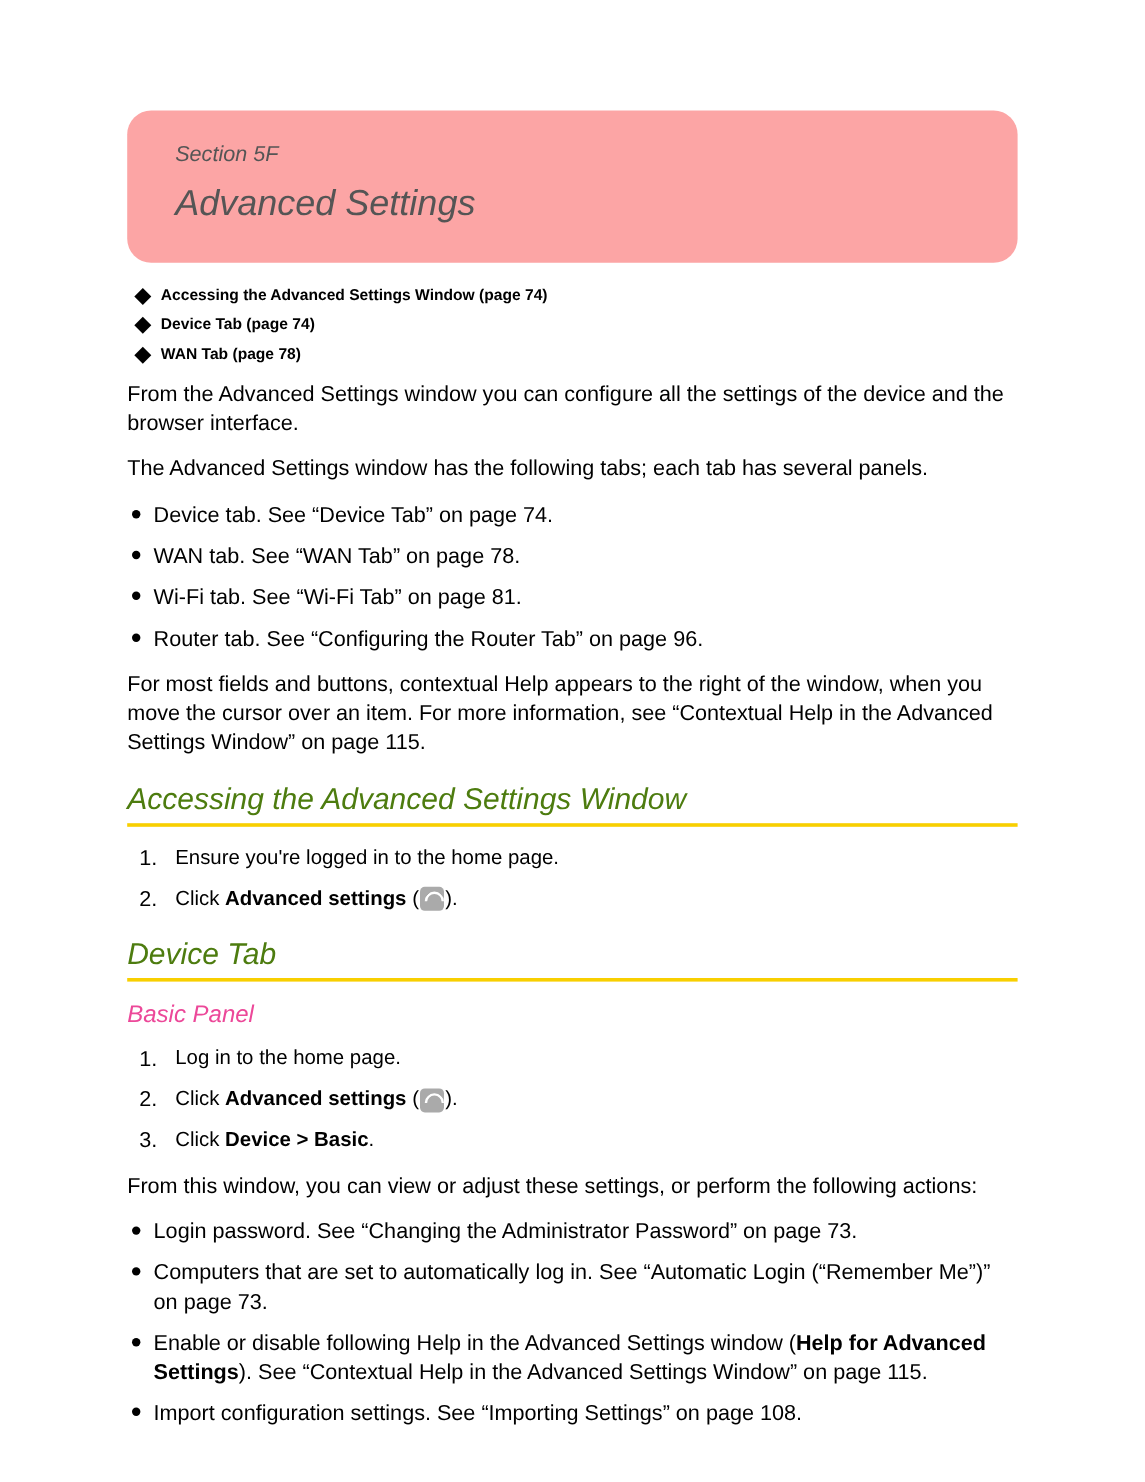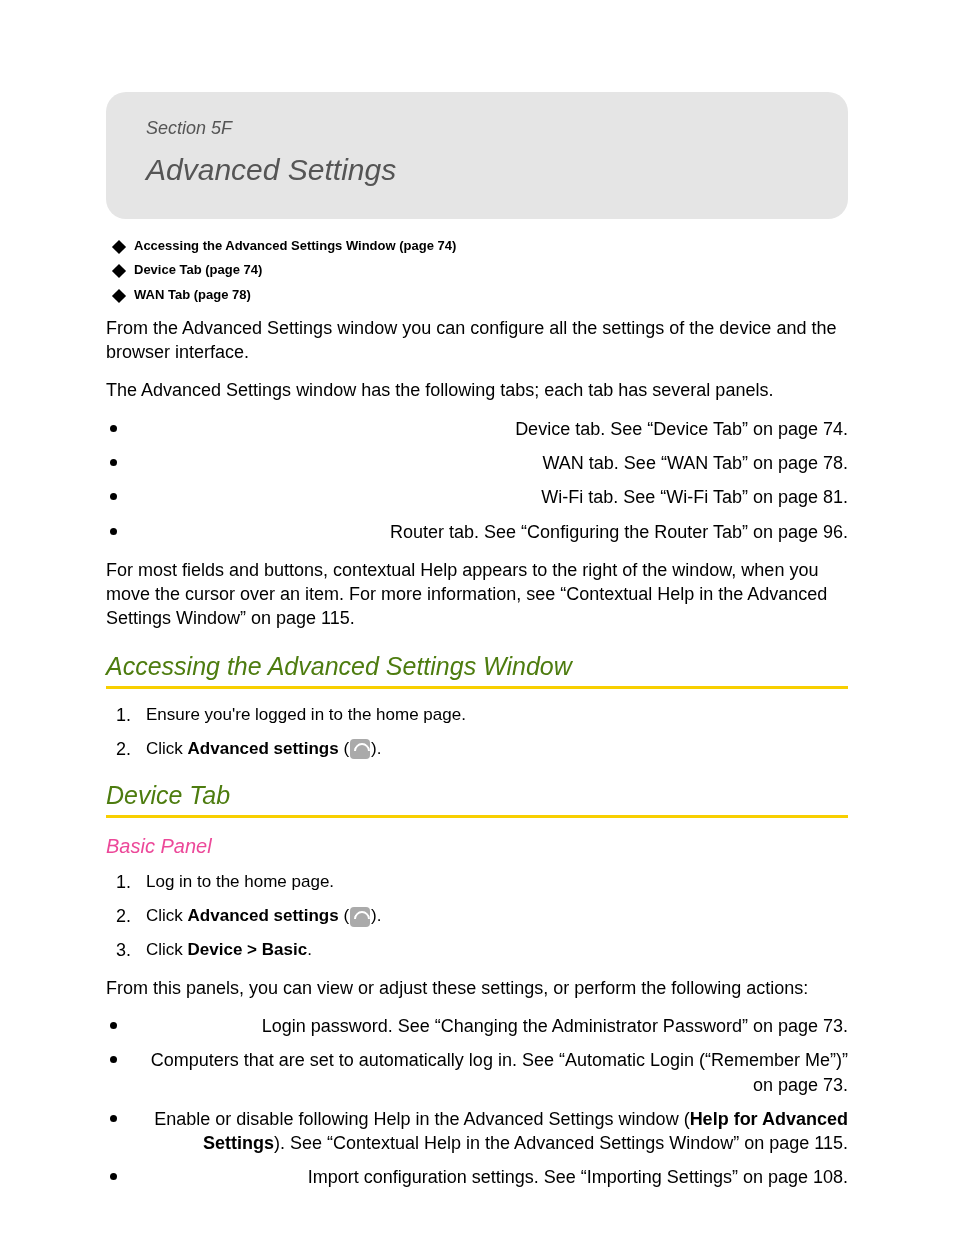--- a/index.html
+++ b/index.html
@@ -10,21 +10,21 @@
     background: #fff;
     width: 954px;
     margin: 0 auto;
     padding: 0;
     line-height: 1.4;
   }
   .page {
     padding: 92px 106px 40px 106px;
   }
   .header-box {
-    background: #e5e5e5;
+    background: #fca5a5;
     border-radius: 20px;
     padding: 24px 40px 28px 40px;
     margin-bottom: 18px;
   }
   .section-label {
     font-style: italic;
     font-size: 18px;
     color: #555;
     margin-bottom: 8px;
   }
@@ -63,21 +63,20 @@
   .bullet-list {
     list-style: none;
     padding-left: 22px;
     margin-bottom: 14px;
   }
   .bullet-list li {
     position: relative;
     font-size: 18px;
     margin-bottom: 10px;
     line-height: 1.35;
-    text-align: right;
   }
   .bullet-list li::before {
     content: "";
     position: absolute;
     left: -18px;
     top: 8px;
     width: 7px;
     height: 7px;
     background: #000;
     border-radius: 50%;
@@ -188,21 +187,21 @@
   <ol class="num-list">
     <li>Log in to the home page.</li>
     <li>
       <span>Click </span><span class="bold">Advanced settings</span><span> (</span><span class="wrench-icon"></span><span>).</span>
     </li>
     <li>
       <span>Click </span><span class="bold">Device &gt; Basic</span><span>.</span>
     </li>
   </ol>
 
-  <p class="para">From this panels, you can view or adjust these settings, or perform the following actions:</p>
+  <p class="para">From this window, you can view or adjust these settings, or perform the following actions:</p>
 
   <ul class="bullet-list">
     <li>Login password. See “Changing the Administrator Password” on page 73.</li>
     <li>Computers that are set to automatically log in. See “Automatic Login (“Remember Me”)” on page 73.</li>
     <li>
       <span>Enable or disable following Help in the Advanced Settings window (</span><span class="bold">Help for Advanced Settings</span><span>). See “Contextual Help in the Advanced Settings Window” on page 115.</span>
     </li>
     <li>Import configuration settings. See “Importing Settings” on page 108.</li>
   </ul>
 

